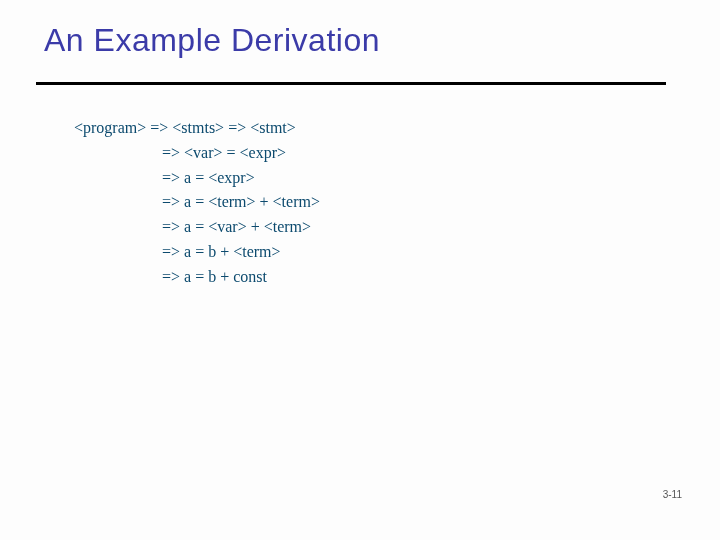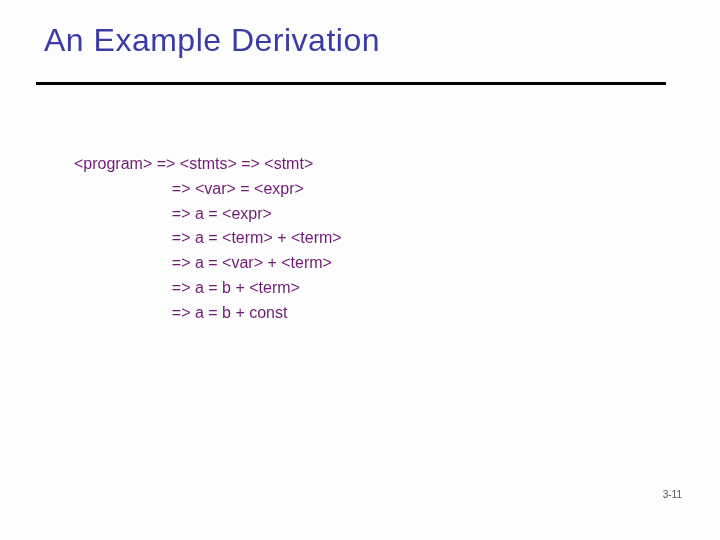--- a/index.html
+++ b/index.html
@@ -1,20 +1,20 @@
 <!DOCTYPE html>
 <html><head>
 <meta charset="utf-8">
 <style>
   * { margin: 0; padding: 0; box-sizing: border-box; }
   html, body { width: 720px; height: 540px; background: #fdfdfd; font-family: sans-serif; overflow: hidden; }
   .slide { width: 720px; height: 516px; position: relative; }
   .title { position: absolute; top: 22px; left: 44px; font-family: "Lucida Sans", "Lucida Grande", "Trebuchet MS", sans-serif; font-size: 32px; font-weight: 400; color: #3b3ba8; letter-spacing: 0.5px; }
   .divider { position: absolute; top: 82px; left: 36px; width: 630px; height: 3px; background: #000; }
-  .body { position: absolute; top: 116px; left: 74px; font-family: Liberation Sans, sans-serif; font-size: 16px; color: #701a75; line-height: 1.55; white-space: pre; margin-top: 36px; }
+  .body { position: absolute; top: 116px; left: 74px; font-family: Liberation Serif, serif; font-size: 16px; color: #0c4a6e; line-height: 1.55; white-space: pre; }
   .footer-left { position: absolute; bottom: 16px; left: 38px; font-family: Arial, sans-serif; font-size: 9px; color: #555; }
   .footer-right { position: absolute; bottom: 16px; right: 38px; font-family: Arial, sans-serif; font-size: 10px; color: #555; }
 </style>
 </head>
 <body>
 
 <div class="slide">
   <div class="title">An Example Derivation</div>
   <div class="divider"></div>
   <div class="body"><span>&lt;program&gt; =&gt; &lt;stmts&gt; =&gt; &lt;stmt&gt;</span>

